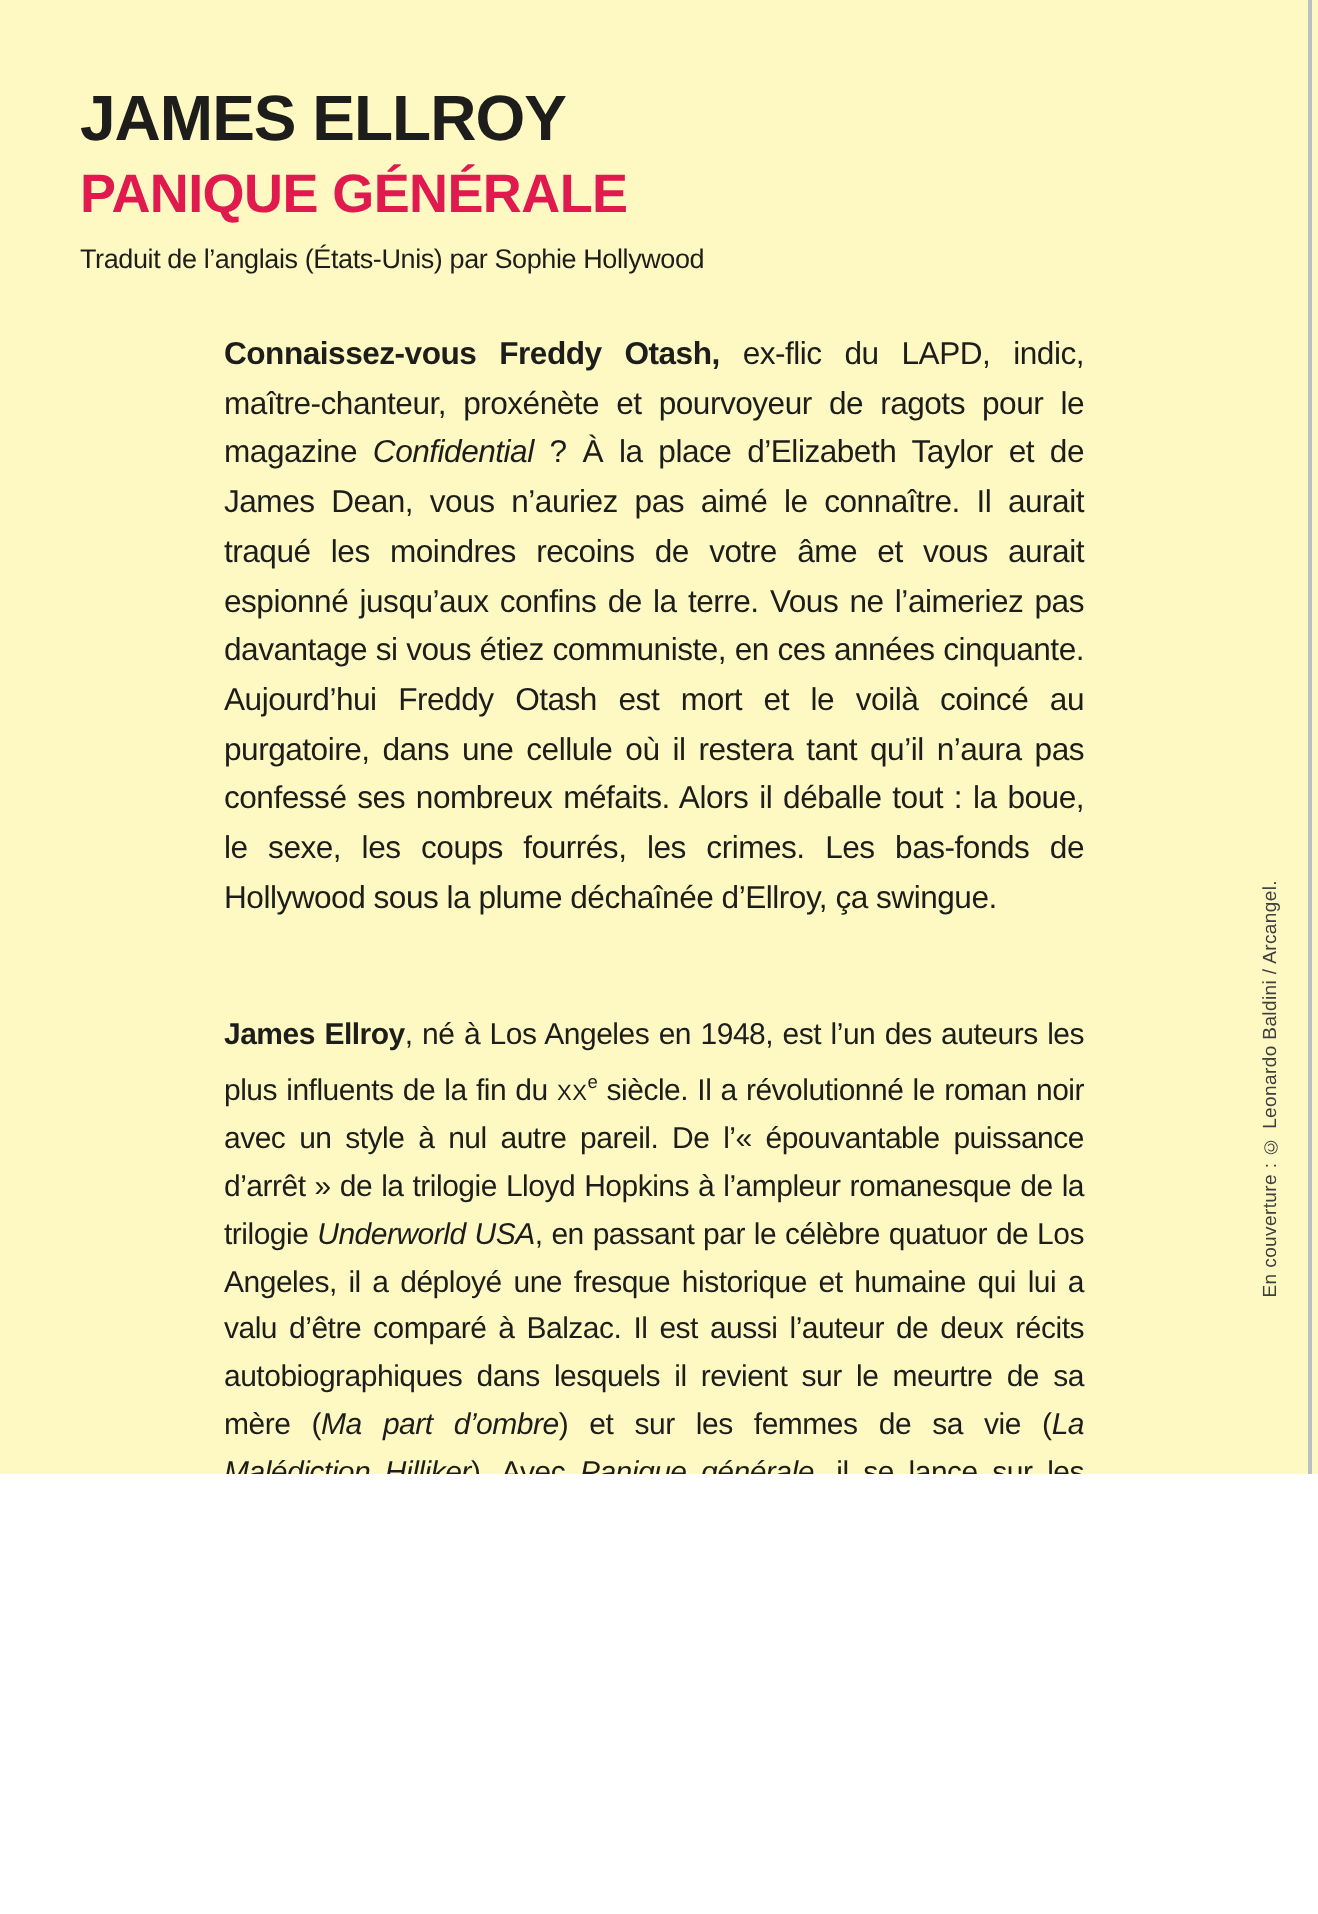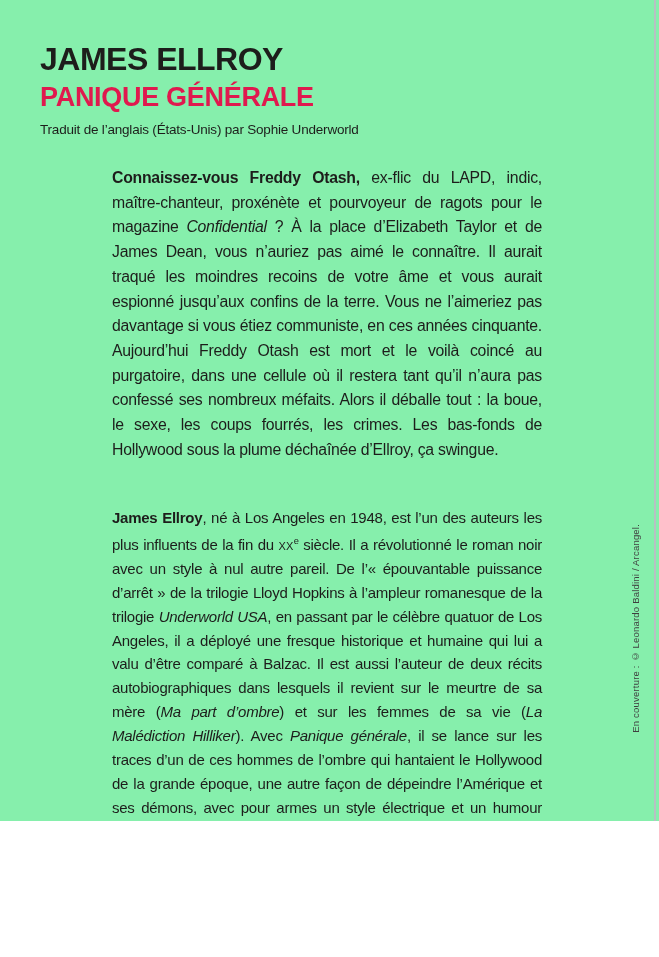--- a/index.html
+++ b/index.html
@@ -1,19 +1,19 @@
 <!DOCTYPE html>
 <html><head>
 <meta charset="utf-8">
 <style>
   html,body{margin:0;padding:0;background:#ffffff;}
   .page{
     position:relative;
-    width:659px;height:821px;
-    background:#86efac;
+    width:659px;height:737px;
+    background:#fef9c3;
     font-family:"Liberation Sans", sans-serif;
     color:#1d1d1b;
     overflow:hidden;
   }
   .page-edge-line{
     position:absolute;left:654px;top:0;width:2px;height:957px;
     background:#b9bfc4;
   }
   
   .header{position:absolute;left:40px;top:42px;}
@@ -78,21 +78,21 @@
   }
 </style>
 </head>
 <body>
 
 <div class="page">
 
   <div class="header">
     <h1 class="book-author">JAMES ELLROY</h1>
     <h2 class="book-title">PANIQUE GÉNÉRALE</h2>
-    <p class="translation-credit">Traduit de l’anglais (États-Unis) par Sophie Underworld</p>
+    <p class="translation-credit">Traduit de l’anglais (États-Unis) par Sophie Hollywood</p>
   </div>
 
   <p class="col body-text synopsis"><span class="seg-bold">Connaissez-vous Freddy Otash, </span><span class="seg-normal">ex-flic du LAPD, indic, maître-chanteur, proxénète et pourvoyeur de ragots pour le magazine </span><span class="seg-italic">Confidential</span><span class="seg-normal"> ? À la place d’Elizabeth Taylor et de James Dean, vous n’auriez pas aimé le connaître. Il aurait traqué les moindres recoins de votre âme et vous aurait espionné jusqu’aux confins de la terre. Vous ne l’aimeriez pas davantage si vous étiez communiste, en ces années cinquante. Aujourd’hui Freddy Otash est mort et le voilà coincé au purgatoire, dans une cellule où il restera tant qu’il n’aura pas confessé ses nombreux méfaits. Alors il déballe tout : la boue, le sexe, les coups fourrés, les crimes. Les bas-fonds de Hollywood sous la plume déchaînée d’Ellroy, ça swingue.</span></p>
 
   <p class="col body-text bio"><span class="seg-bold">James Ellroy</span><span class="seg-normal">, né à Los Angeles en 1948, est l’un des auteurs les plus influents de la fin du </span><span class="seg-smallcaps">xx</span><span class="seg-sup">e</span><span class="seg-normal"> siècle. Il a révolutionné le roman noir avec un style à nul autre pareil. De l’« épouvantable puissance d’arrêt » de la trilogie Lloyd Hopkins à l’ampleur romanesque de la trilogie </span><span class="seg-italic">Underworld USA</span><span class="seg-normal">, en passant par le célèbre quatuor de Los Angeles, il a déployé une fresque historique et humaine qui lui a valu d’être comparé à Balzac. Il est aussi l’auteur de deux récits autobiographiques dans lesquels il revient sur le meurtre de sa mère (</span><span class="seg-italic">Ma part d’ombre</span><span class="seg-normal">) et sur les femmes de sa vie (</span><span class="seg-italic">La Malédiction Hilliker</span><span class="seg-normal">). Avec </span><span class="seg-italic">Panique générale</span><span class="seg-normal">, il se lance sur les traces d’un de ces hommes de l’ombre qui hantaient le Hollywood de la grande époque, une autre façon de dépeindre l’Amérique et ses démons, avec pour armes un style électrique et un humour ravageur.</span></p>
 
 
   <p class="col review-source">The Washington Post</p>
 
 

